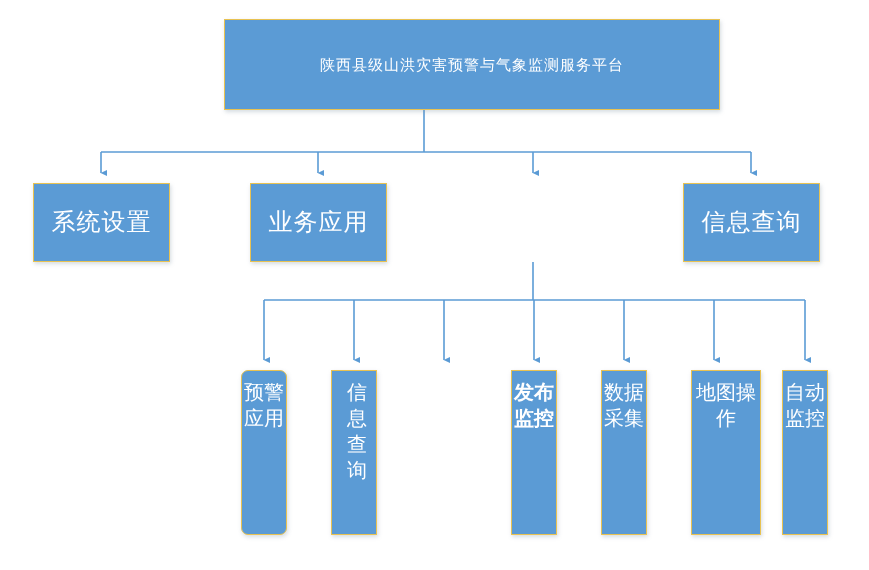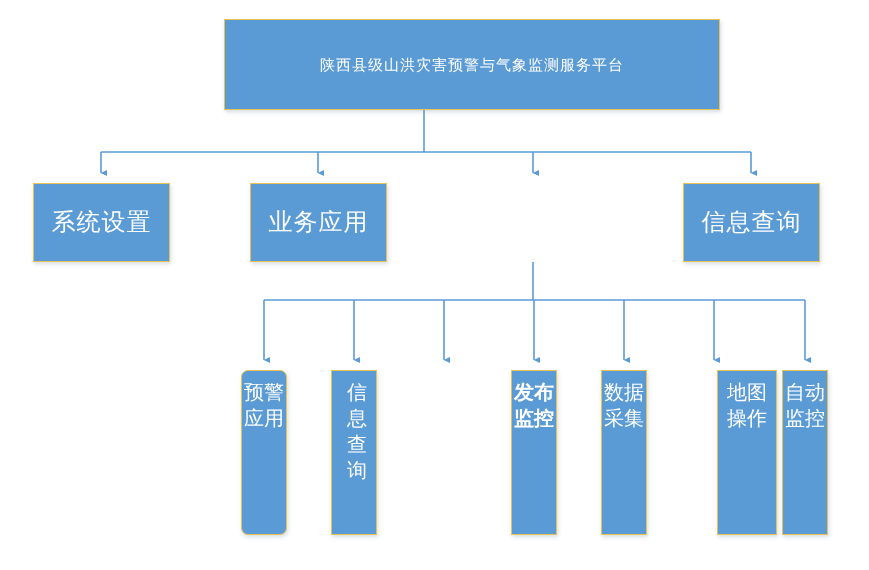--- a/index.html
+++ b/index.html
@@ -137,21 +137,21 @@
 
 
   <div class="node node-l3" style="left:511px; top:370px; width:46px; height:165px;font-weight:bold;">
     <span class="vtext">发布监控</span>
   </div>
 
   <div class="node node-l3" style="left:601px; top:370px; width:46px; height:165px;">
     <span class="vtext">数据采集</span>
   </div>
 
-  <div class="node node-l3" style="left:717px; top:370px; width:60px; height:165px;">
+  <div class="node node-l3" style="left:691px; top:370px; width:70px; height:165px;">
     <span class="vtext">地图操作</span>
   </div>
 
   <div class="node node-l3" style="left:782px; top:370px; width:46px; height:165px;">
     <span class="vtext">自动监控</span>
   </div>
 
 </div>
 
 </body></html>

